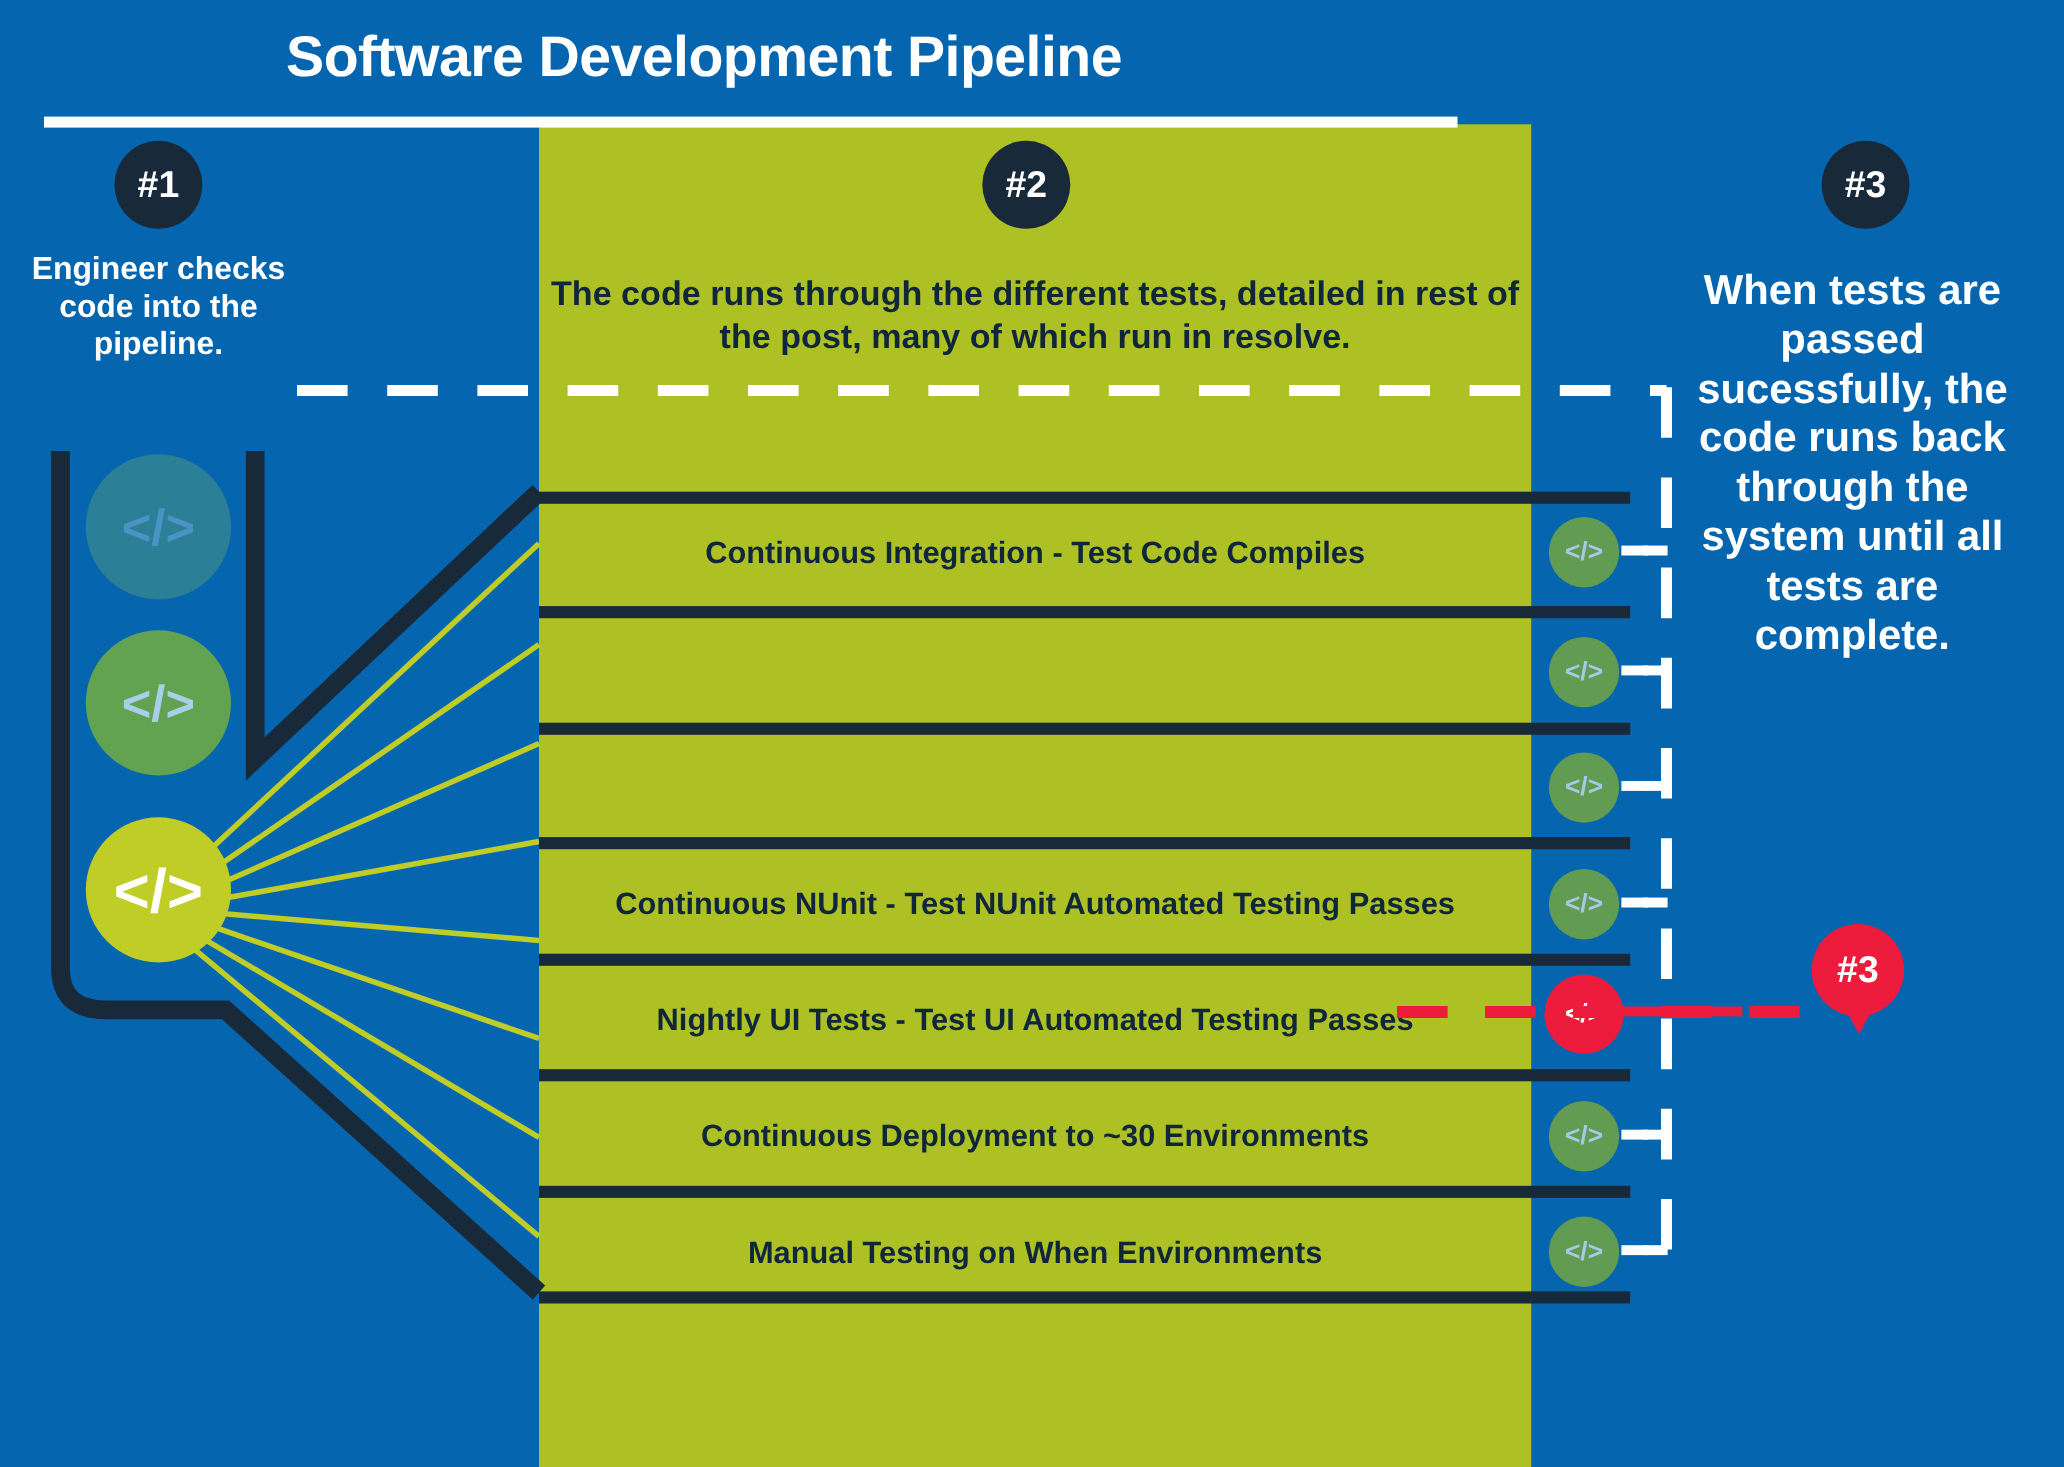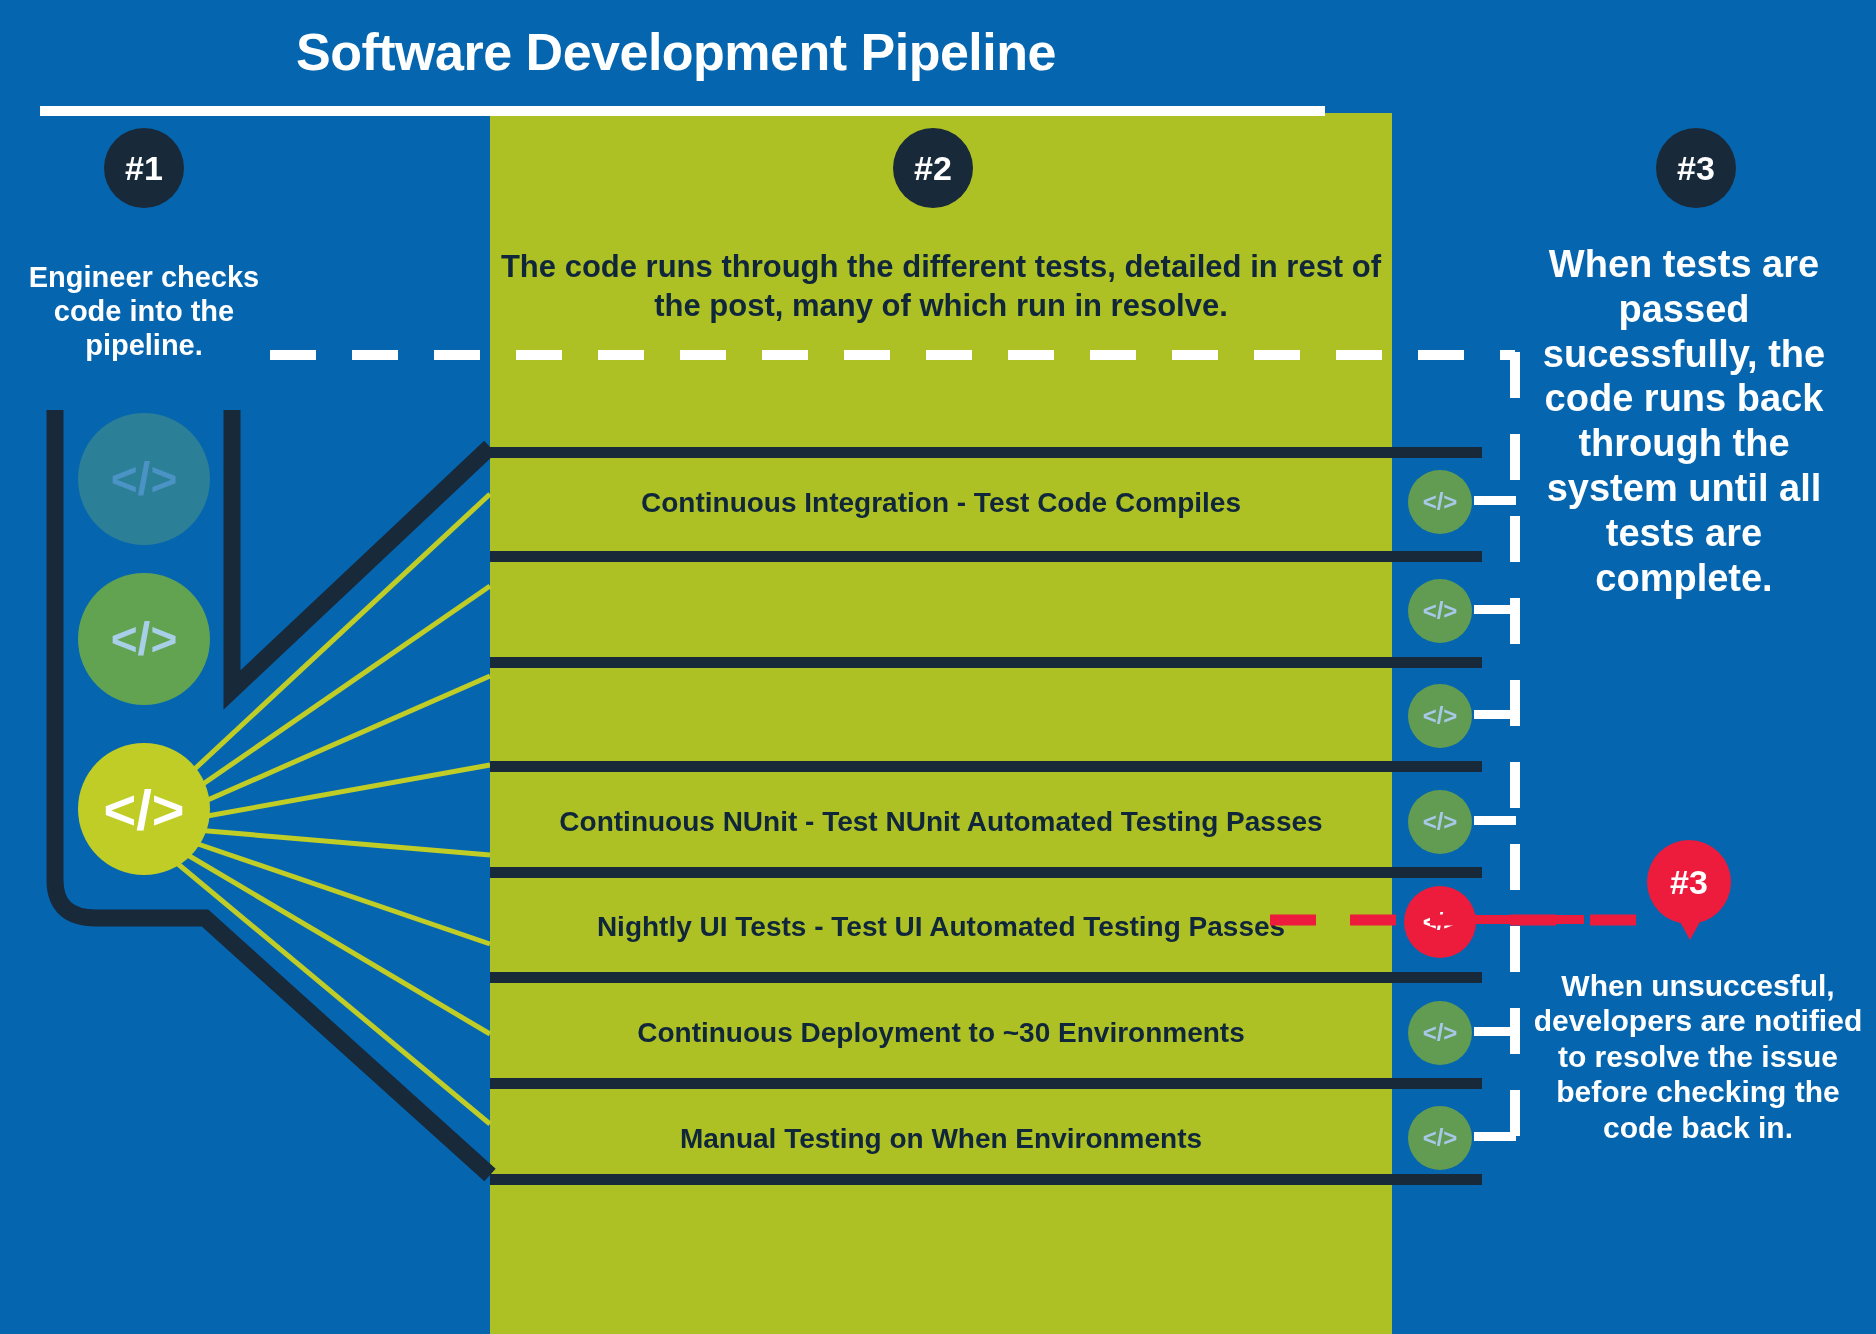--- a/index.html
+++ b/index.html
@@ -30,21 +30,20 @@
     position: absolute;
     left: 0;
     top: 22px;
     width: 1280px;
     text-align: center;
     color: #ffffff;
     font-size: 52px;
     font-weight: bold;
     letter-spacing: -0.5px;
     z-index: 30;
-    padding-left: 36px;
   }
 
   .title-rule {
     position: absolute;
     left: 40px;
     top: 106px;
     width: 1285px;
     height: 10px;
     background: #ffffff;
     z-index: 31;
@@ -84,21 +83,21 @@
   
   .txt {
     position: absolute;
     text-align: center;
     font-weight: bold;
     line-height: 1.18;
     z-index: 35;
   }
   .txt-step1 {
     left: 28px; top: 228px; width: 232px;
-    color: #ffffff; font-size: 29px; margin-top: 32px;
+    color: #ffffff; font-size: 29px;
   }
   .txt-step2 {
     left: 500px; top: 248px; width: 882px;
     color: #10263a; font-size: 31px; line-height: 1.25;
   }
   .txt-step3a {
     left: 1518px; top: 242px; width: 332px;
     color: #ffffff; font-size: 38px;
   }
   .txt-step3b {
@@ -229,21 +228,20 @@
   </svg>
 
   <div class="badge badge-1">#1</div>
   <div class="badge badge-2">#2</div>
   <div class="badge badge-3">#3</div>
   <div class="badge badge-red">#3</div>
 
   <div class="txt txt-step1">Engineer checks code into the pipeline.</div>
   <div class="txt txt-step2">The code runs through the different tests, detailed in rest of the post, many of which run in resolve.</div>
   <div class="txt txt-step3a">When tests are passed sucessfully, the code runs back through the system until all tests are complete.</div>
-  <div class="txt txt-step3b">When unsuccesful, developers are notified to resolve the issue before checking the code back in.</div>
 
   <div class="l-icon l-icon-1">&lt;/&gt;</div>
   <div class="l-icon l-icon-2">&lt;/&gt;</div>
   <div class="l-icon l-icon-3">&lt;/&gt;</div>
 
   <div class="sep" style="top:447px"></div>
   <div class="sep" style="top:551px"></div>
   <div class="sep" style="top:657px"></div>
   <div class="sep" style="top:761px"></div>
   <div class="sep" style="top:867px"></div>

